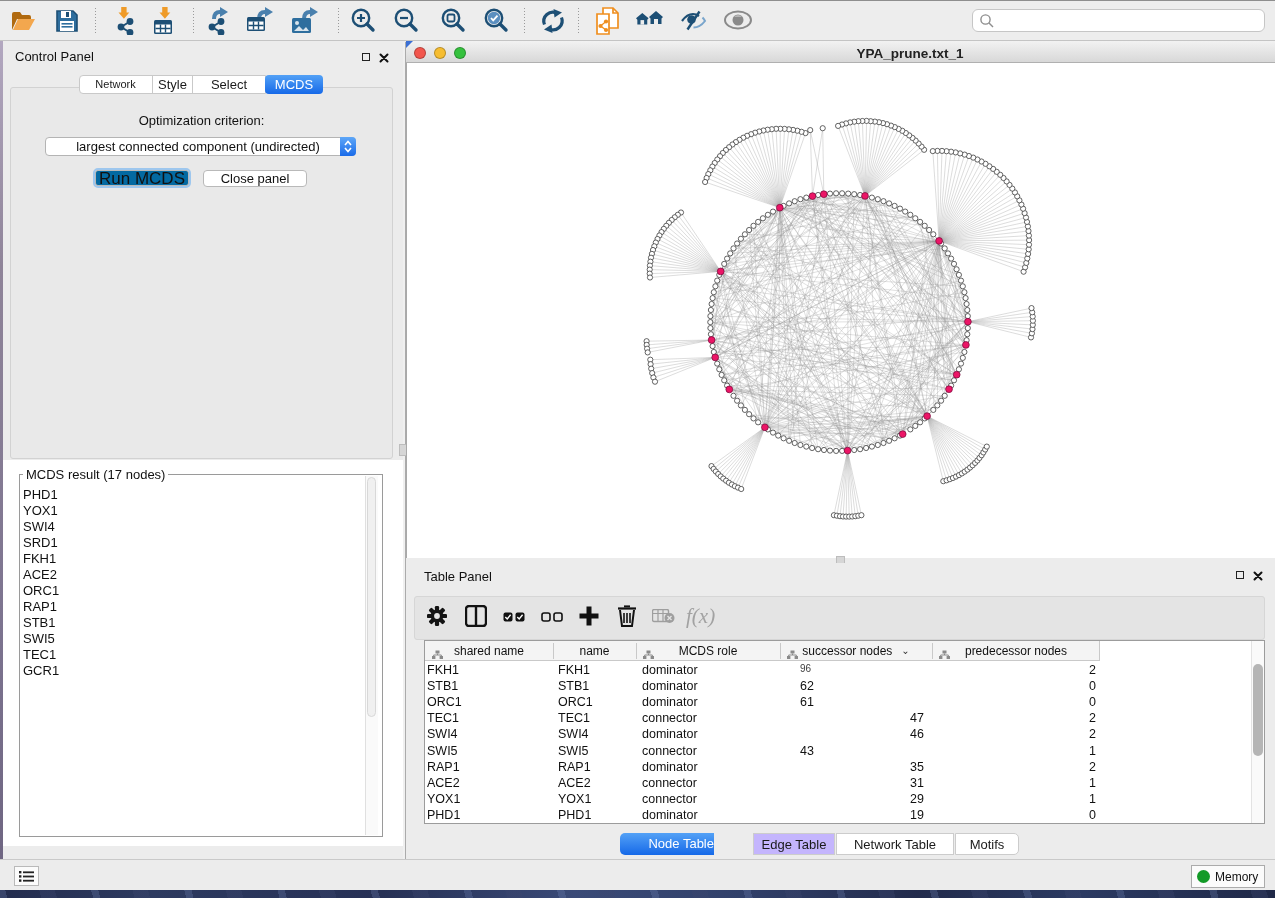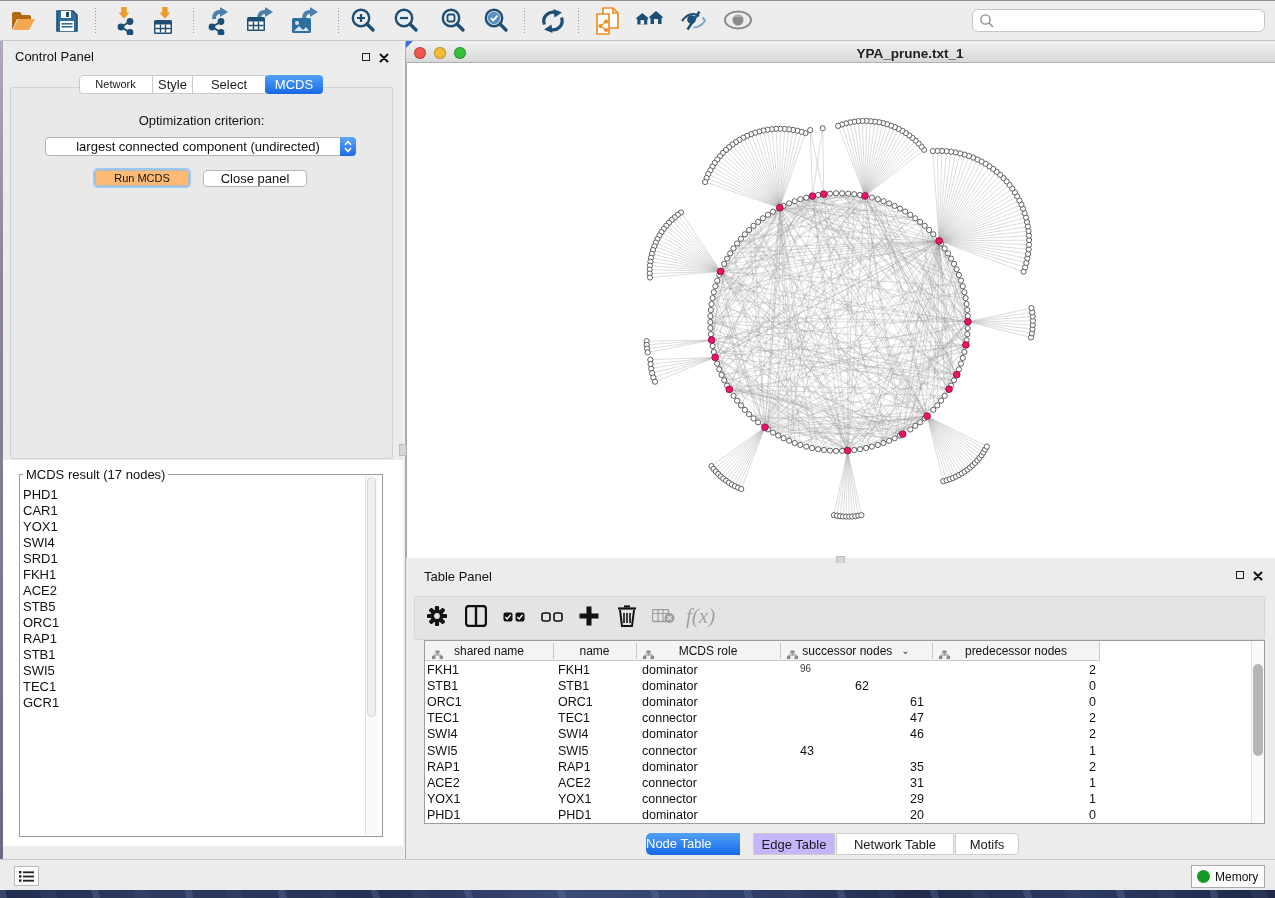--- a/index.html
+++ b/index.html
@@ -174,34 +174,32 @@
 <div class="abs" style="left:193px;top:75px;width:72px;height:19px;font-size:13px;color:#1a1a1a;text-align:center;line-height:19px">Select</div>
 <div class="abs" style="left:0;top:113px;width:403px;text-align:center;font-size:13px;color:#111">Optimization criterion:</div>
 <div class="abs" style="left:45px;top:137px;width:311px;height:19px;background:#fff;border:1px solid #b4b4b4;border-radius:4px"></div>
 <div class="abs" style="left:58px;top:139px;width:280px;font-size:13px;color:#111;text-align:center">largest connected component (undirected)</div>
 <div class="abs" style="left:340px;top:137px;width:16px;height:19px;background:linear-gradient(180deg,#5ea7f8,#1a6be9);border-radius:0 4px 4px 0"></div>
 <svg class="abs" style="left:342px;top:140px" width="12" height="13">
     <path d="M3 5 L6 1.5 L9 5" fill="none" stroke="#fff" stroke-width="1.6"></path>
     <path d="M3 8 L6 11.5 L9 8" fill="none" stroke="#fff" stroke-width="1.6"></path>
   </svg>
 <div class="abs" style="left:93px;top:168px;width:98px;height:20px;border:2px solid #9ec7ee;border-radius:5px"></div>
-<div class="abs" style="left:95px;top:170px;width:94px;height:16px;background:#fdba74;border:1px solid #b9b9b9;border-radius:3px;font-size:11px;text-align:center;line-height:15px;color:#111">Run MCDS</div>
+<div class="abs" style="left:95px;top:170px;width:94px;height:16px;background:#0369a1;border:1px solid #b9b9b9;border-radius:3px;font-size:17px;text-align:center;line-height:15px;color:#111">Run MCDS</div>
 <div class="abs" style="left:203px;top:170px;width:104px;height:17px;background:#fff;border:1px solid #b9b9b9;border-radius:4px;font-size:13px;text-align:center;line-height:16px;color:#111">Close panel</div>
 <div class="abs" style="left:3px;top:460px;width:400px;height:386px;background:#fff"></div>
 <div class="abs" style="left:19px;top:474px;width:364px;height:363px;border:1px solid #9a9a9a"></div>
 <div class="abs" style="left:23px;top:467px;background:#fff;padding:0 3px;font-size:13px;color:#111">MCDS result (17 nodes)</div>
 <div class="abs" style="left:23px;top:487px;width:340px;font-size:13px;color:#111">
     <div style="height:16px;line-height:16px">PHD1</div>
-    <div style="height:16px;line-height:16px">CAR1</div>
     <div style="height:16px;line-height:16px">YOX1</div>
     <div style="height:16px;line-height:16px">SWI4</div>
     <div style="height:16px;line-height:16px">SRD1</div>
     <div style="height:16px;line-height:16px">FKH1</div>
     <div style="height:16px;line-height:16px">ACE2</div>
-    <div style="height:16px;line-height:16px">STB5</div>
     <div style="height:16px;line-height:16px">ORC1</div>
     <div style="height:16px;line-height:16px">RAP1</div>
     <div style="height:16px;line-height:16px">STB1</div>
     <div style="height:16px;line-height:16px">SWI5</div>
     <div style="height:16px;line-height:16px">TEC1</div>
     <div style="height:16px;line-height:16px">GCR1</div>
   </div>
 <div class="abs" style="left:365px;top:476px;width:13px;height:359px;background:#fafafa;border-left:1px solid #e0e0e0"></div>
 <div class="abs" style="left:367px;top:477px;width:9px;height:240px;background:#f0f0f0;border:1px solid #d8d8d8;border-radius:5px"></div>
 <div class="abs" style="left:403px;top:42px;width:3px;height:846px;background:#f0f0f0"></div>
@@ -1195,26 +1193,26 @@
     </svg></div>
 <div class="abs" style="left:932px;top:641px;width:168px;height:19px;display:flex;align-items:center;justify-content:center;font-size:12px;color:#111;white-space:nowrap">predecessor nodes</div>
 <div class="abs" style="left:427px;top:662.5px;width:120px;font-size:12.5px;color:#111">FKH1</div>
 <div class="abs" style="left:558px;top:662.5px;width:80px;font-size:12.5px;color:#111">FKH1</div>
 <div class="abs" style="left:642px;top:662.5px;width:130px;font-size:12.5px;color:#111">dominator</div>
 <div class="abs" style="left:800px;top:662.5px;width:124px;font-size:10px;color:#404040;text-align:left">96</div>
 <div class="abs" style="left:980px;top:662.5px;width:116px;font-size:12.5px;color:#111;text-align:right">2</div>
 <div class="abs" style="left:427px;top:678.7px;width:120px;font-size:12.5px;color:#111">STB1</div>
 <div class="abs" style="left:558px;top:678.7px;width:80px;font-size:12.5px;color:#111">STB1</div>
 <div class="abs" style="left:642px;top:678.7px;width:130px;font-size:12.5px;color:#111">dominator</div>
-<div class="abs" style="left:800px;top:678.7px;width:124px;font-size:12.5px;color:#111;text-align:center">62</div>
+<div class="abs" style="left:800px;top:678.7px;width:124px;font-size:12.5px;color:#111;text-align:left">62</div>
 <div class="abs" style="left:980px;top:678.7px;width:116px;font-size:12.5px;color:#111;text-align:right">0</div>
 <div class="abs" style="left:427px;top:694.9px;width:120px;font-size:12.5px;color:#111">ORC1</div>
 <div class="abs" style="left:558px;top:694.9px;width:80px;font-size:12.5px;color:#111">ORC1</div>
 <div class="abs" style="left:642px;top:694.9px;width:130px;font-size:12.5px;color:#111">dominator</div>
-<div class="abs" style="left:800px;top:694.9px;width:124px;font-size:12.5px;color:#111;text-align:right">61</div>
+<div class="abs" style="left:800px;top:694.9px;width:124px;font-size:12.5px;color:#111;">61</div>
 <div class="abs" style="left:980px;top:694.9px;width:116px;font-size:12.5px;color:#111;text-align:right">0</div>
 <div class="abs" style="left:427px;top:711.1px;width:120px;font-size:12.5px;color:#111">TEC1</div>
 <div class="abs" style="left:558px;top:711.1px;width:80px;font-size:12.5px;color:#111">TEC1</div>
 <div class="abs" style="left:642px;top:711.1px;width:130px;font-size:12.5px;color:#111">connector</div>
 <div class="abs" style="left:800px;top:711.1px;width:124px;font-size:12.5px;color:#111;text-align:right">47</div>
 <div class="abs" style="left:980px;top:711.1px;width:116px;font-size:12.5px;color:#111;text-align:right">2</div>
 <div class="abs" style="left:427px;top:727.3px;width:120px;font-size:12.5px;color:#111">SWI4</div>
 <div class="abs" style="left:558px;top:727.3px;width:80px;font-size:12.5px;color:#111">SWI4</div>
 <div class="abs" style="left:642px;top:727.3px;width:130px;font-size:12.5px;color:#111">dominator</div>
 <div class="abs" style="left:800px;top:727.3px;width:124px;font-size:12.5px;color:#111;text-align:right">46</div>
@@ -1235,25 +1233,25 @@
 <div class="abs" style="left:800px;top:775.9px;width:124px;font-size:12.5px;color:#111;text-align:right">31</div>
 <div class="abs" style="left:980px;top:775.9px;width:116px;font-size:12.5px;color:#111;text-align:right">1</div>
 <div class="abs" style="left:427px;top:792.1px;width:120px;font-size:12.5px;color:#111">YOX1</div>
 <div class="abs" style="left:558px;top:792.1px;width:80px;font-size:12.5px;color:#111">YOX1</div>
 <div class="abs" style="left:642px;top:792.1px;width:130px;font-size:12.5px;color:#111">connector</div>
 <div class="abs" style="left:800px;top:792.1px;width:124px;font-size:12.5px;color:#111;text-align:right">29</div>
 <div class="abs" style="left:980px;top:792.1px;width:116px;font-size:12.5px;color:#111;text-align:right">1</div>
 <div class="abs" style="left:427px;top:808.3px;width:120px;font-size:12.5px;color:#111">PHD1</div>
 <div class="abs" style="left:558px;top:808.3px;width:80px;font-size:12.5px;color:#111">PHD1</div>
 <div class="abs" style="left:642px;top:808.3px;width:130px;font-size:12.5px;color:#111">dominator</div>
-<div class="abs" style="left:800px;top:808.3px;width:124px;font-size:12.5px;color:#111;text-align:right">20</div>
+<div class="abs" style="left:800px;top:808.3px;width:124px;font-size:12.5px;color:#111;text-align:right">19</div>
 <div class="abs" style="left:980px;top:808.3px;width:116px;font-size:12.5px;color:#111;text-align:right">0</div>
 <div class="abs" style="left:1251px;top:641px;width:13px;height:182px;background:#fafafa;border-left:1px solid #e3e3e3"></div>
 <div class="abs" style="left:1252.5px;top:664px;width:10px;height:92px;background:#b5b5b5;border-radius:5px"></div>
-<div class="abs" style="left:646px;top:833px;width:94px;height:22px;background:linear-gradient(180deg,#53a1f6,#1669e8);border-radius:5px 0 0 5px;color:#fff;font-size:13px;text-align:left;line-height:22px">Node Table</div>
+<div class="abs" style="left:620px;top:833px;width:94px;height:22px;background:linear-gradient(180deg,#53a1f6,#1669e8);border-radius:5px 0 0 5px;color:#fff;font-size:13px;text-align:right;line-height:22px">Node Table</div>
 <div class="abs" style="left:753px;top:833px;width:82px;height:22px;background:#c4b5fd;border:1px solid #ccc;font-size:13px;text-align:center;line-height:21px;color:#1a1a1a">Edge Table</div>
 <div class="abs" style="left:836px;top:833px;width:118px;height:22px;background:#fff;border:1px solid #ccc;font-size:13px;text-align:center;line-height:21px;color:#1a1a1a">Network Table</div>
 <div class="abs" style="left:955px;top:833px;width:64px;height:22px;background:#fff;border:1px solid #ccc;border-radius:0 5px 5px 0;font-size:13px;text-align:center;line-height:21px;color:#1a1a1a">Motifs</div>
 <div class="abs" style="left:0;top:859px;width:1275px;height:31px;background:#ececec;border-top:1px solid #c9c9c9"></div>
 <div class="abs" style="left:14px;top:866px;width:25px;height:20px;background:#fbfbfb;border:1px solid #b9b9b9"></div>
 <svg class="abs" style="left:19px;top:871px" width="15" height="11">
     <g fill="#222">
       <rect x="0" y="0" width="2.4" height="2.4"></rect>
       <rect x="4" y="0.4" width="11" height="1.8"></rect>
       <rect x="0" y="4.2" width="2.4" height="2.4"></rect>

